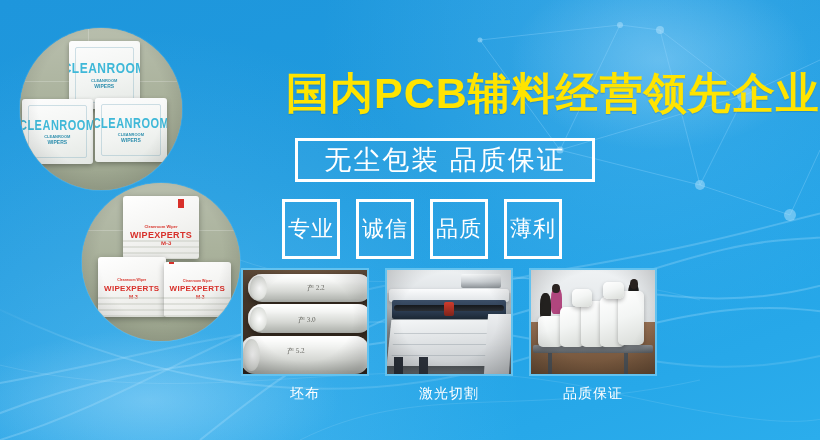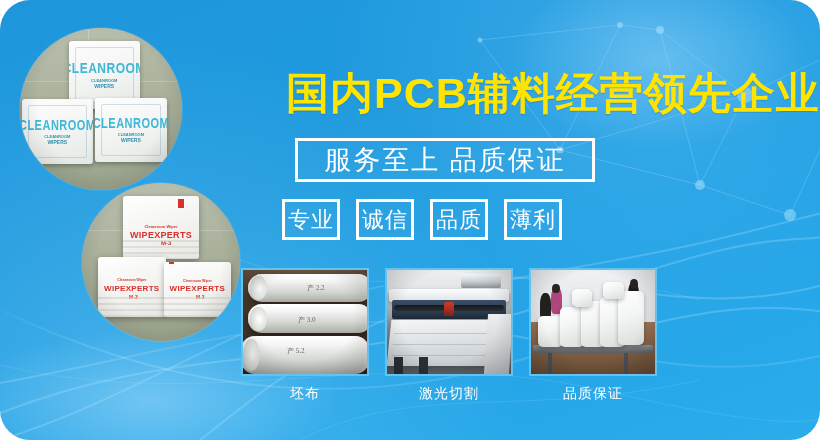--- a/index.html
+++ b/index.html
@@ -6,21 +6,20 @@
   body{font-family:"Liberation Sans","DejaVu Sans",sans-serif;}
 
   .banner{
     position:relative;
     width:820px;height:440px;
     overflow:hidden;
     background:
       radial-gradient(circle at 78% 8%, rgba(120,205,255,.28) 0%, rgba(120,205,255,0) 42%),
       radial-gradient(circle at 18% 92%, rgba(150,220,255,.30) 0%, rgba(150,220,255,0) 48%),
       linear-gradient(160deg,#1e96dc 0%,#1f9ade 38%,#23a3e6 68%,#2badec 100%);
-    border-radius: 30px;
   }
 
   
   .bg-svg{position:absolute;inset:0;width:100%;height:100%;pointer-events:none;}
 
   
   .circle{
     position:absolute;border-radius:50%;overflow:hidden;
     background:#a9b29a;
     box-shadow:0 0 0 1px rgba(255,255,255,.10);
@@ -88,21 +87,21 @@
   .subtitle-text{
     color:#ffffff;font-size:27px;font-weight:normal;letter-spacing:2px;white-space:nowrap;
   }
 
   
   .tags{
     position:absolute;left:282px;top:199px;
     display:flex;gap:16px;z-index:6;
   }
   .tag{
-    width:58px;height:41px;
+    width:58px;height:60px;
     border:3px solid #ffffff;box-sizing:border-box;
     display:flex;align-items:center;justify-content:center;
     color:#ffffff;font-size:22px;letter-spacing:1px;
     background:rgba(255,255,255,.02);
   }
 
   
   .strip{
     position:absolute;left:241px;top:268px;
     display:flex;gap:16px;z-index:6;
@@ -309,21 +308,21 @@
         <div class="wp-badge" style="left:48%;top:58%;font-size:5px;">M-3</div>
         <div class="wp-ridges" style="height:36%;"></div>
       </div>
       <div class="vig"></div>
     </div>
   </div>
 
   <div class="headline">国内PCB辅料经营领先企业</div>
 
   <div class="subtitle-box">
-    <span class="subtitle-text">服务至上 品质保证</span>
+    <span class="subtitle-text">无尘包装 品质保证</span>
   </div>
 
   <div class="tags">
     <div class="tag">专业</div>
     <div class="tag">诚信</div>
     <div class="tag">品质</div>
     <div class="tag">薄利</div>
   </div>
 
   <div class="strip">

